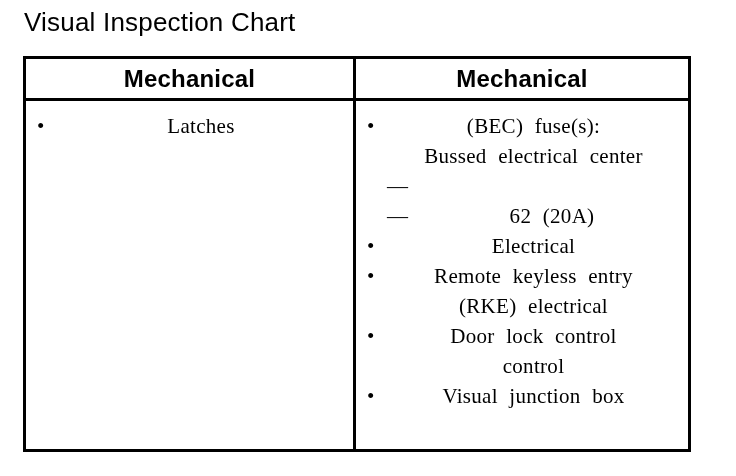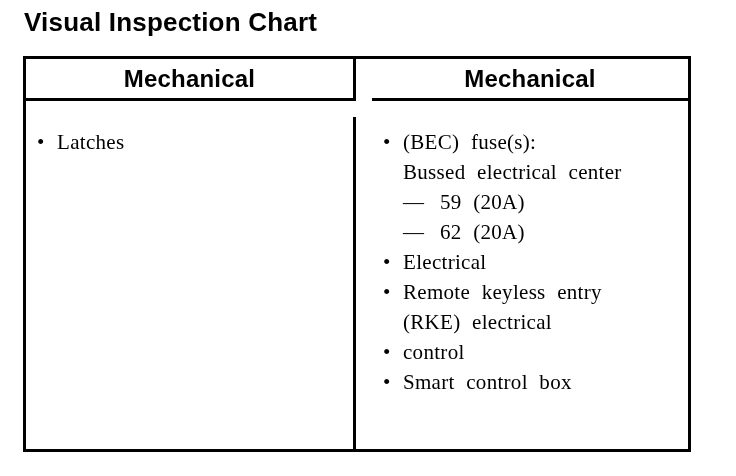--- a/index.html
+++ b/index.html
@@ -13,38 +13,37 @@
     background: #ffffff;
     color: #000000;
     font-family: "Liberation Serif", serif;
     overflow: hidden;
   }
   .page-title {
     position: absolute;
     left: 24px;
     top: 7px;
     font-family: "Liberation Sans", sans-serif;
-    font-weight: bold;
+    font-weight: normal;
     font-size: 26px;
     letter-spacing: 0.2px;
     white-space: nowrap;
   }
   .vi-table {
     position: absolute;
     left: 23px;
     top: 56px;
     width: 668px;
     height: 396px;
     box-sizing: border-box;
     border: 3px solid #000000;
     display: grid;
     grid-template-columns: 330px 1fr;
     grid-template-rows: 42px 1fr;
     background: #ffffff;
-    gap: 16px;
   }
   .th {
     box-sizing: border-box;
     border-bottom: 3px solid #000000;
     display: flex;
     align-items: center;
     justify-content: center;
     font-family: "Liberation Sans", sans-serif;
     font-weight: bold;
     font-size: 24px;
@@ -71,20 +70,21 @@
   .item.dash {
     margin-left: 20px;
   }
   .item.dash .marker {
     flex: 0 0 37px;
     width: 37px;
   }
   .lines {
     flex: 1;
     min-width: 0;
+    text-align: center;
   }
 </style>
 </head>
 <body>
 
 <div class="page-title">Visual Inspection Chart</div>
 
 <div class="vi-table">
 
   <div class="th col-divider">Mechanical</div>
@@ -104,23 +104,20 @@
     <div class="item">
       <span class="marker">•</span>
       <div class="lines">
         <div>(BEC) fuse(s):</div>
         <div>Bussed electrical center</div>
       </div>
     </div>
 
     <div class="item dash">
       <span class="marker">—</span>
-      <div class="lines">
-        <div>59 (20A)</div>
-      </div>
     </div>
 
     <div class="item dash">
       <span class="marker">—</span>
       <div class="lines">
         <div>62 (20A)</div>
       </div>
     </div>
 
     <div class="item">
@@ -134,25 +131,26 @@
       <span class="marker">•</span>
       <div class="lines">
         <div>Remote keyless entry</div>
         <div>(RKE) electrical</div>
       </div>
     </div>
 
     <div class="item">
       <span class="marker">•</span>
       <div class="lines">
+        <div>Door lock control</div>
         <div>control</div>
       </div>
     </div>
 
     <div class="item">
       <span class="marker">•</span>
       <div class="lines">
-        <div>Smart control box</div>
+        <div>Visual junction box</div>
       </div>
     </div>
 
   </div>
 </div>
 
 </body></html>

